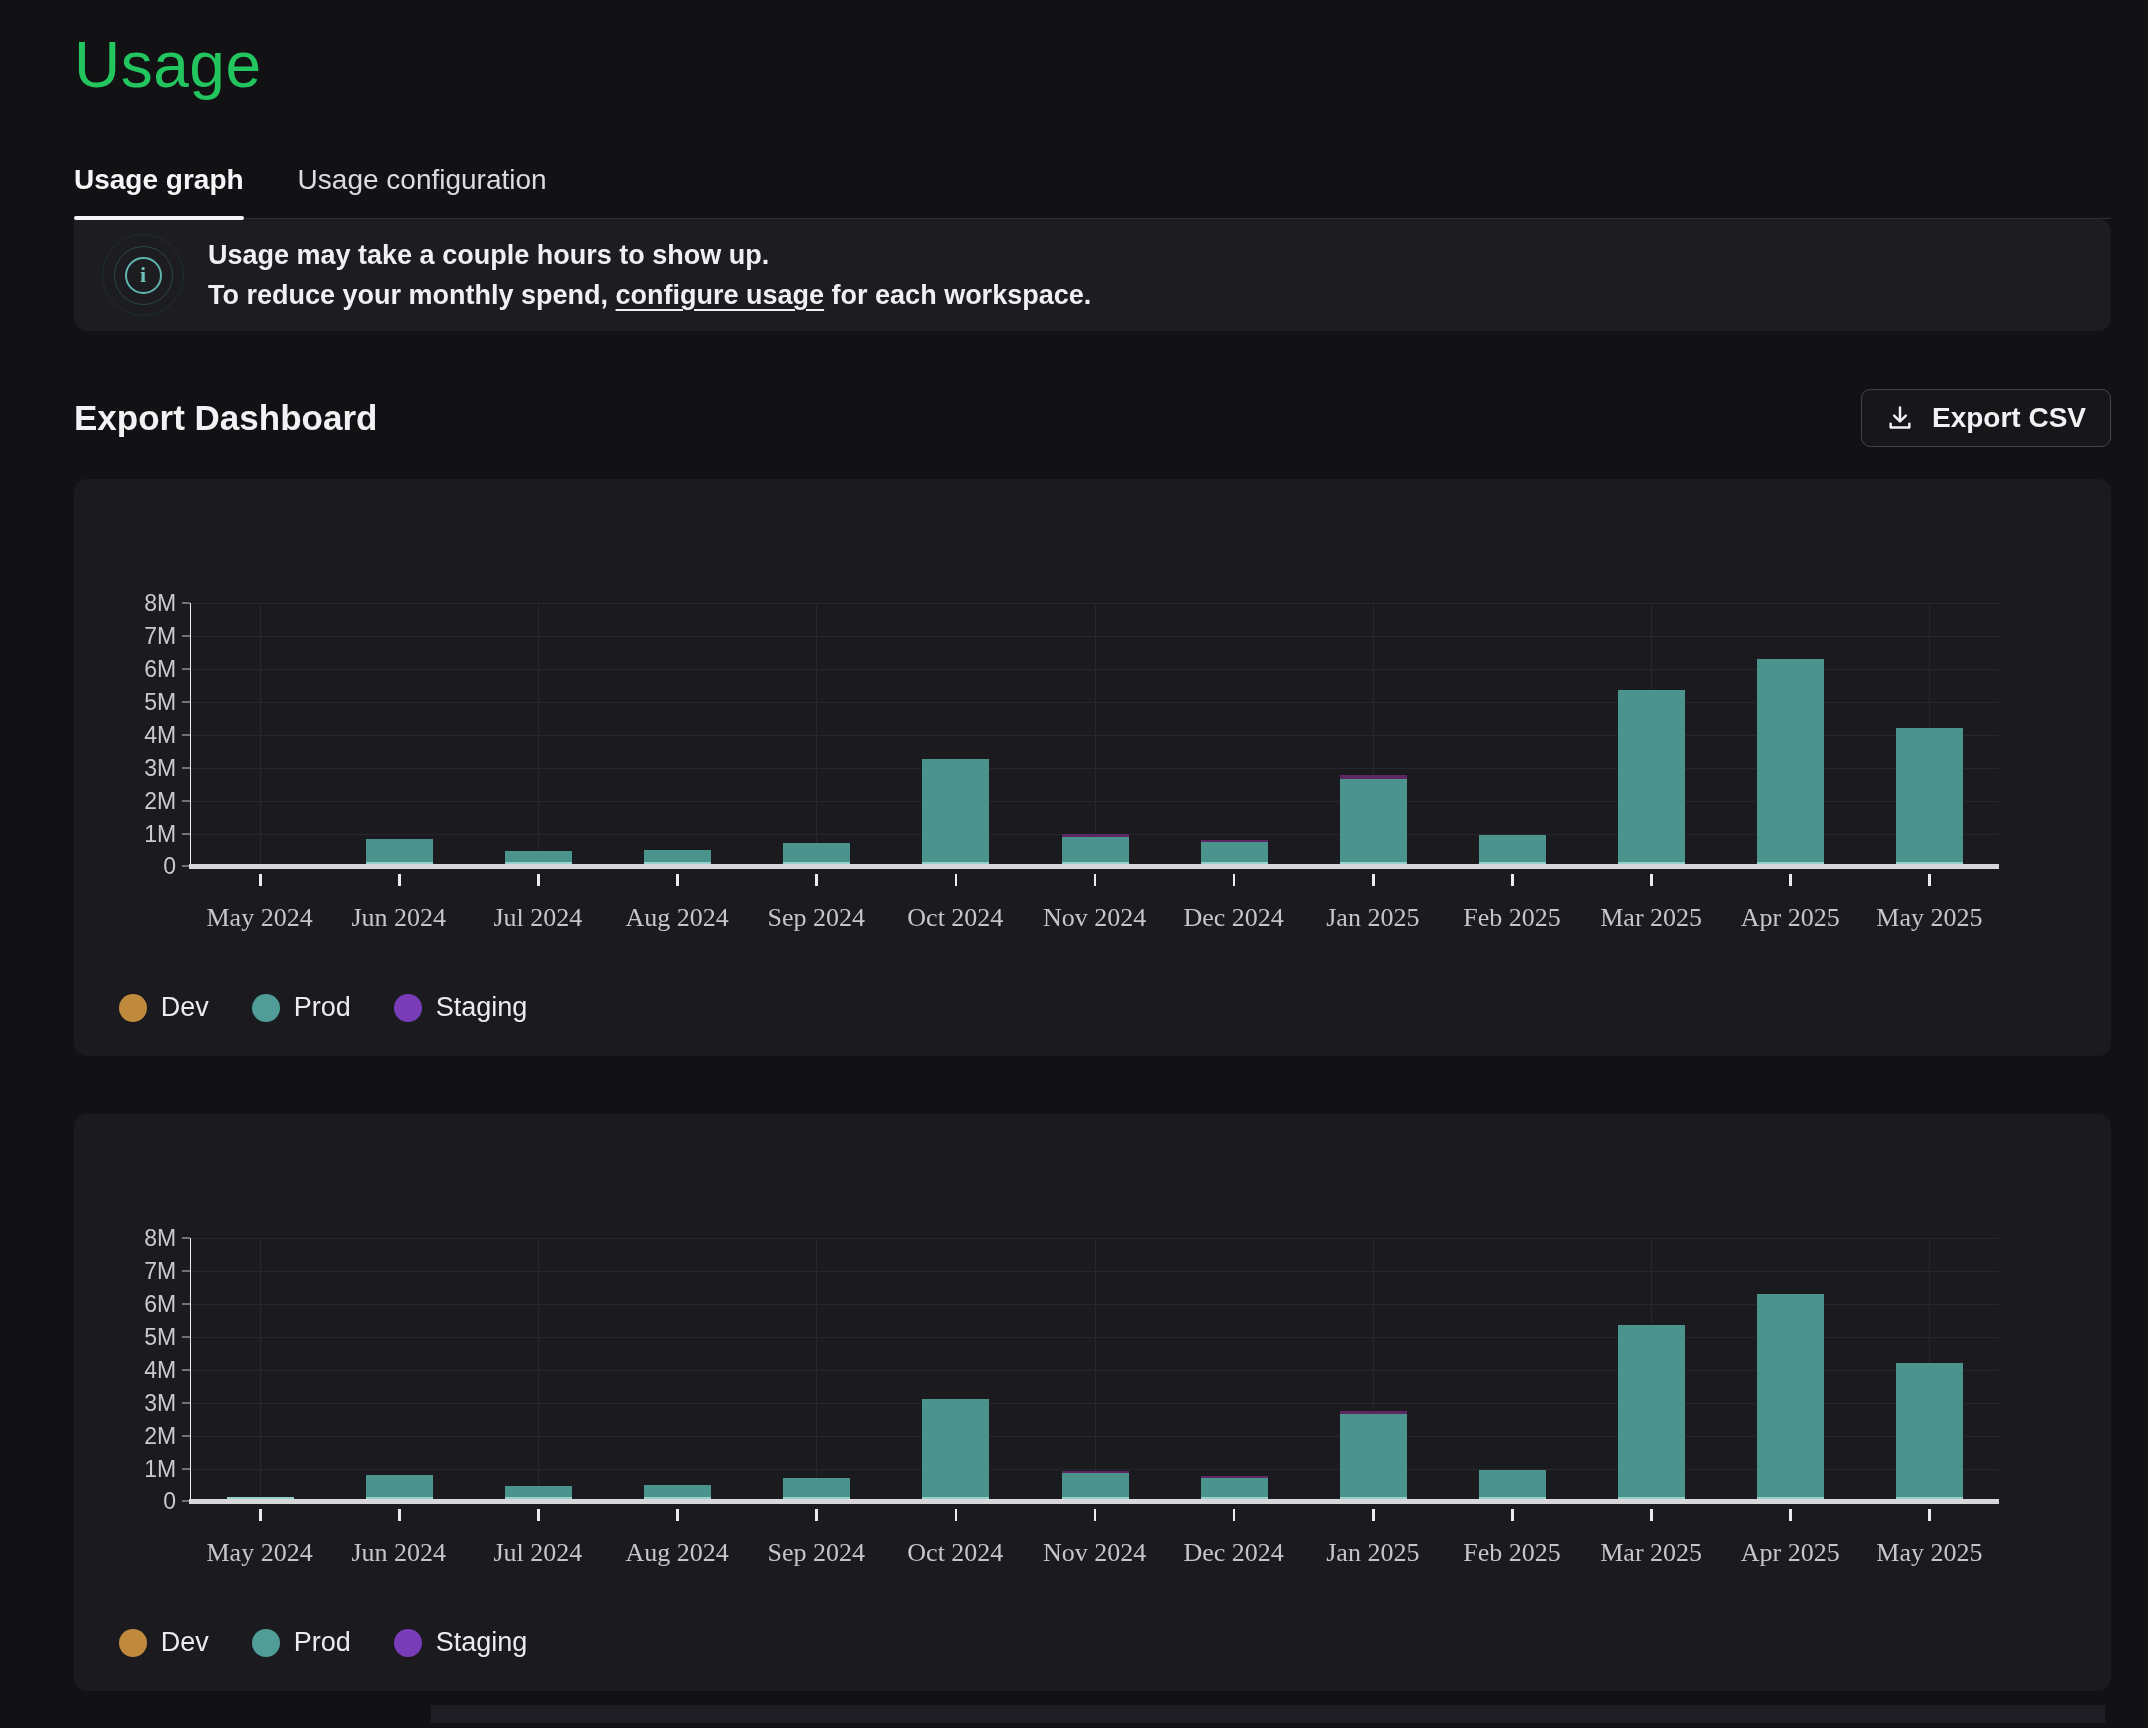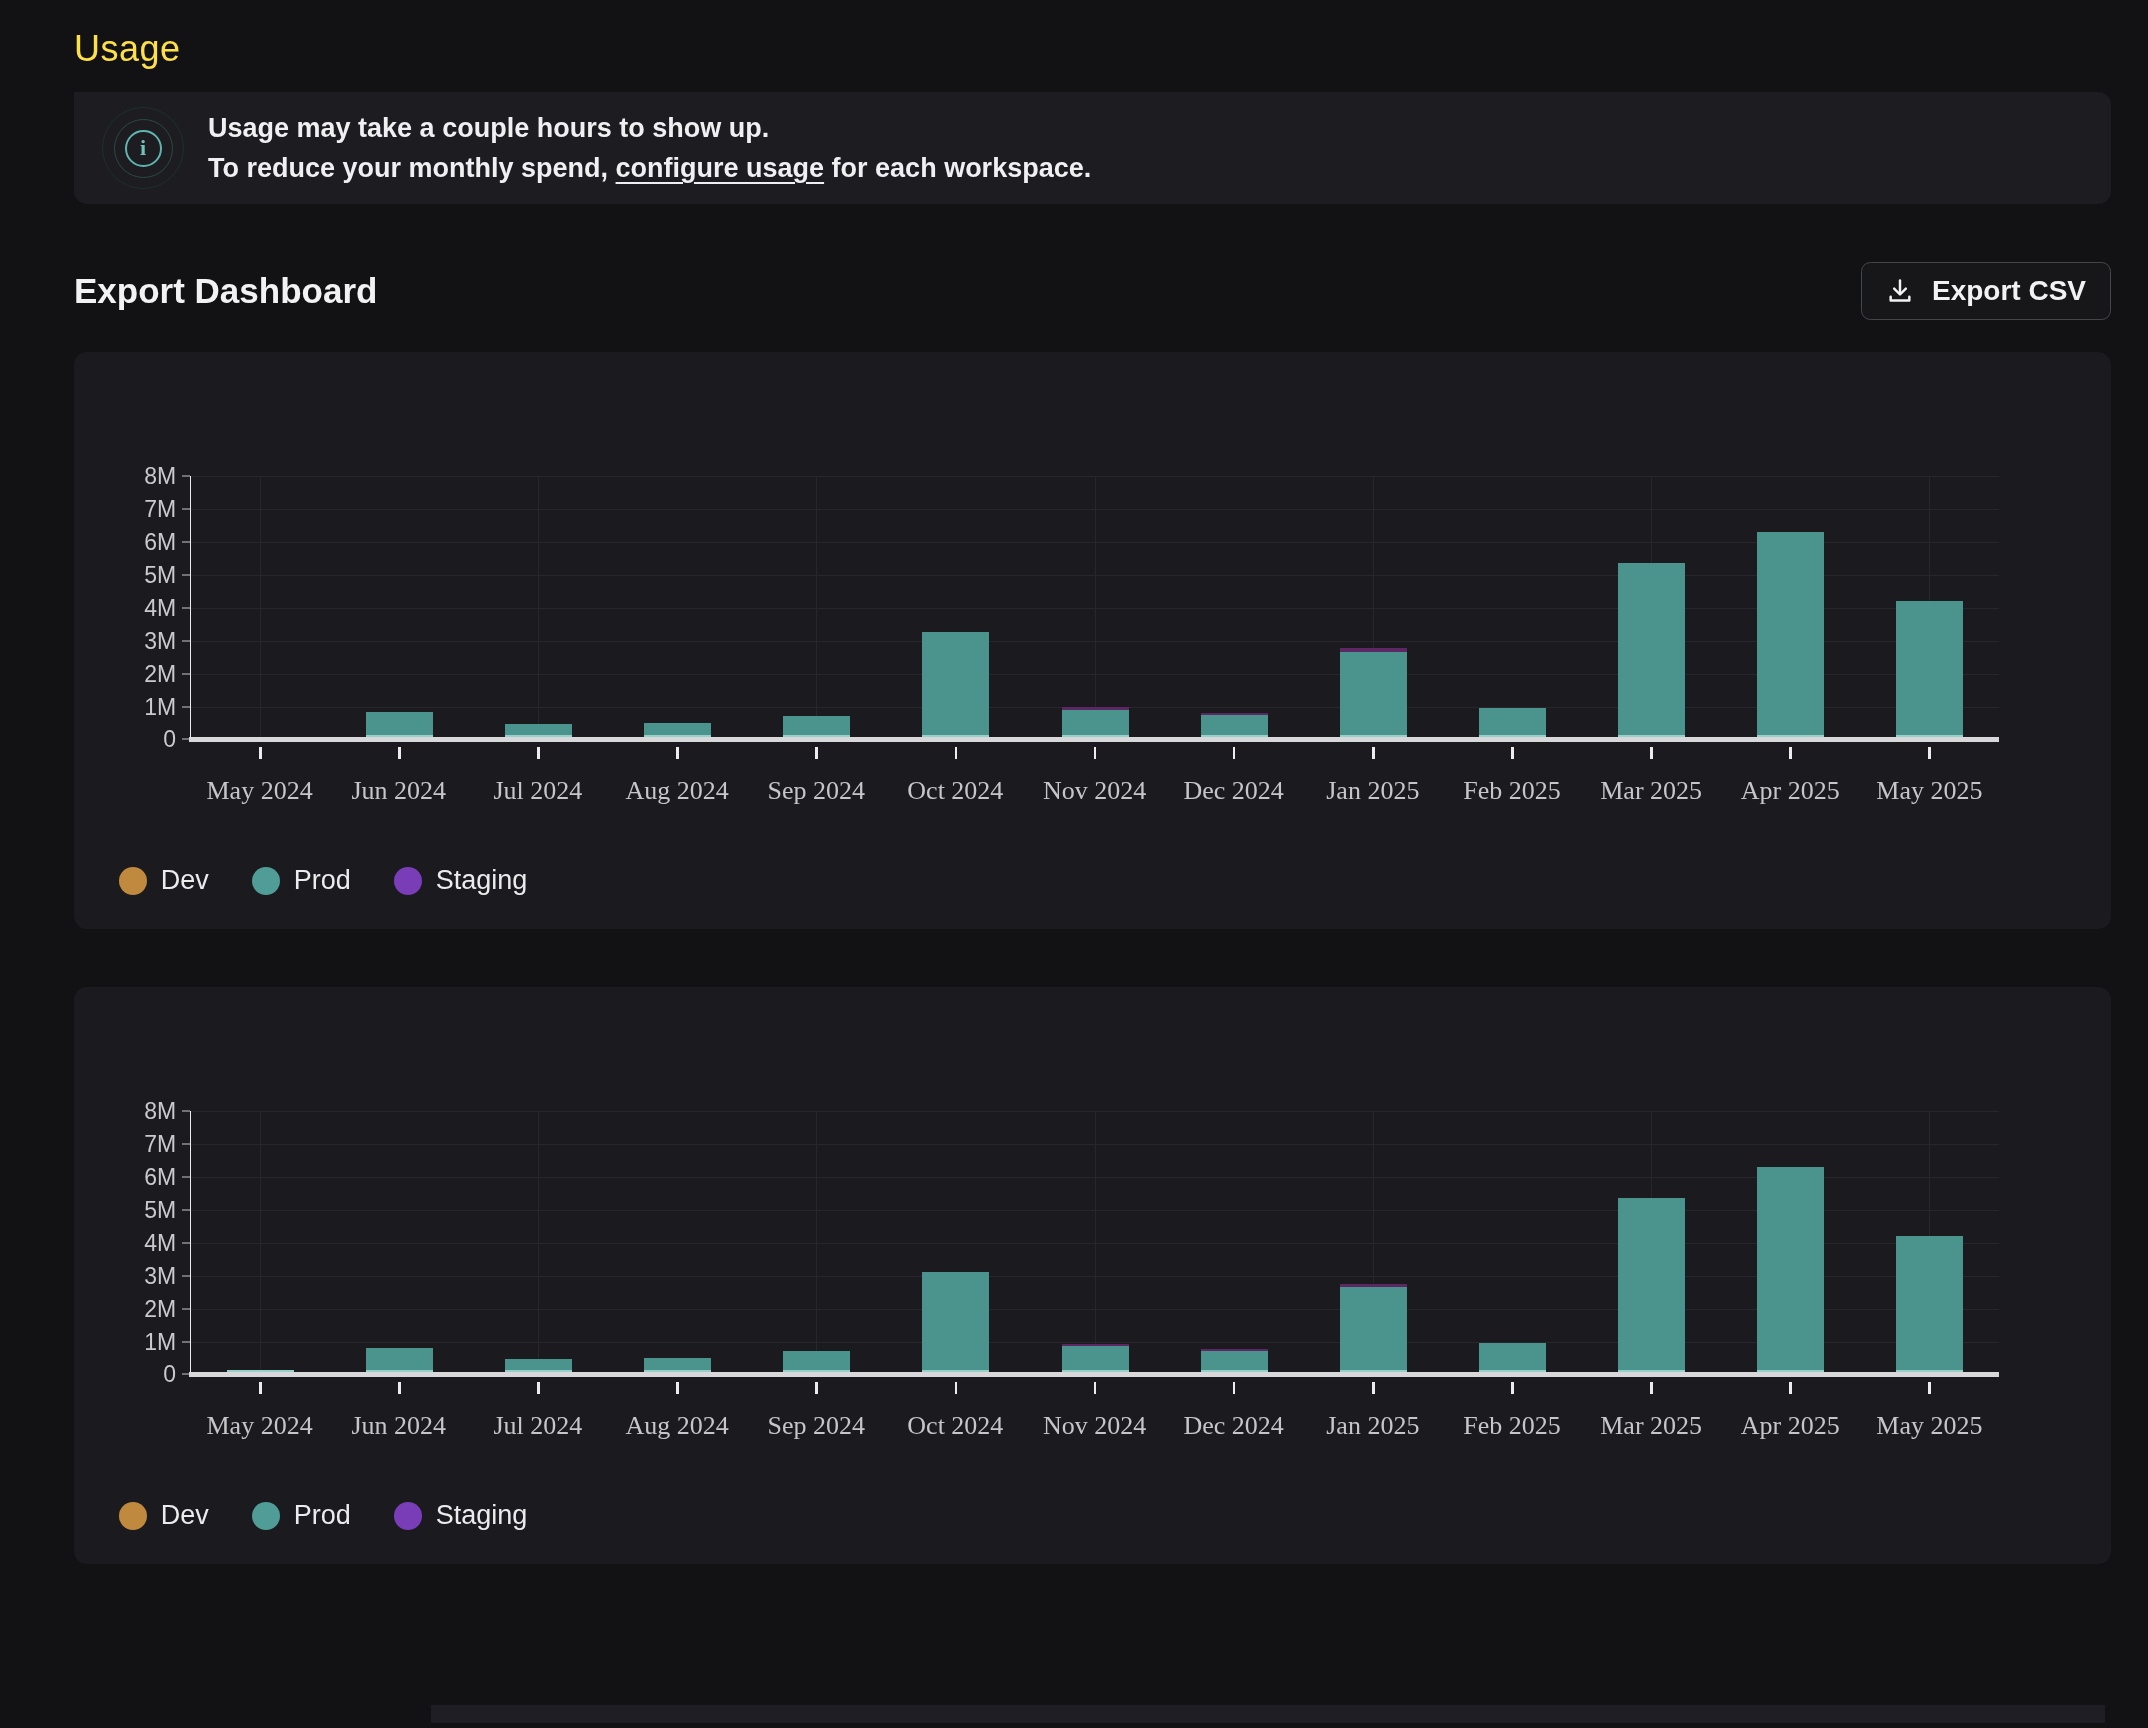--- a/index.html
+++ b/index.html
@@ -6,21 +6,21 @@
   html,body { width:2148px; height:1729px; }
   body {
     background:#121215;
     font-family:"Liberation Sans", sans-serif;
     color:#ECECEE;
     overflow:hidden;
     position:relative;
   }
   .page { padding:28px 37px 0 74px; }
 
-  h1.page-title { font-size:36px; font-weight:500; color:#fde047; letter-spacing:0.5px; margin-bottom:22px; }
+  h1.page-title { font-size:64px; font-weight:500; color:#22c55e; letter-spacing:0.5px; margin-bottom:62px; }
 
   .tabs { display:flex; gap:54px; border-bottom:0.9px solid #2E2E33; }
   .tab { font-size:28px; padding-bottom:22px; color:#DCDCE0; cursor:pointer; position:relative; }
   .tab.active { font-weight:700; color:#F6F6F8; }
   .tab.active::after { content:""; position:absolute; left:0; right:0; bottom:-1.9px; height:3.7px; background:#F5F5F7; border-radius:1.9px; }
 
   .banner { display:flex; align-items:center; gap:24px; background:#1C1C21; border-radius:0 13px 13px 13px; padding:15px 28px; min-height:109px; }
   .ring-outer { width:82px; height:82px; border:1.9px solid #1E302C; border-radius:50%; display:flex; align-items:center; justify-content:center; flex:none; }
   .ring-mid { width:59px; height:59px; border:1.9px solid #2B4A43; border-radius:50%; display:flex; align-items:center; justify-content:center; }
   .ring-inner { width:37px; height:37px; border:2.8px solid #5FB5AE; border-radius:50%; display:flex; align-items:center; justify-content:center; }
@@ -64,20 +64,24 @@
 
   .bottom-strip { position:absolute; left:431px; width:1674px; bottom:5.6px; height:18.6px; background:#1E1E24; }
 </style>
 </head>
 <body>
 
 <div class="page">
 
   <h1 class="page-title">Usage</h1>
 
+  <div class="tabs">
+    <div class="tab active">Usage graph</div>
+    <div class="tab">Usage configuration</div>
+  </div>
 
   <div class="banner">
     <div class="ring-outer">
       <div class="ring-mid">
         <div class="ring-inner">
             <span class="info-i">i</span>
           </div>
       </div>
     </div>
     <div class="banner-text">

